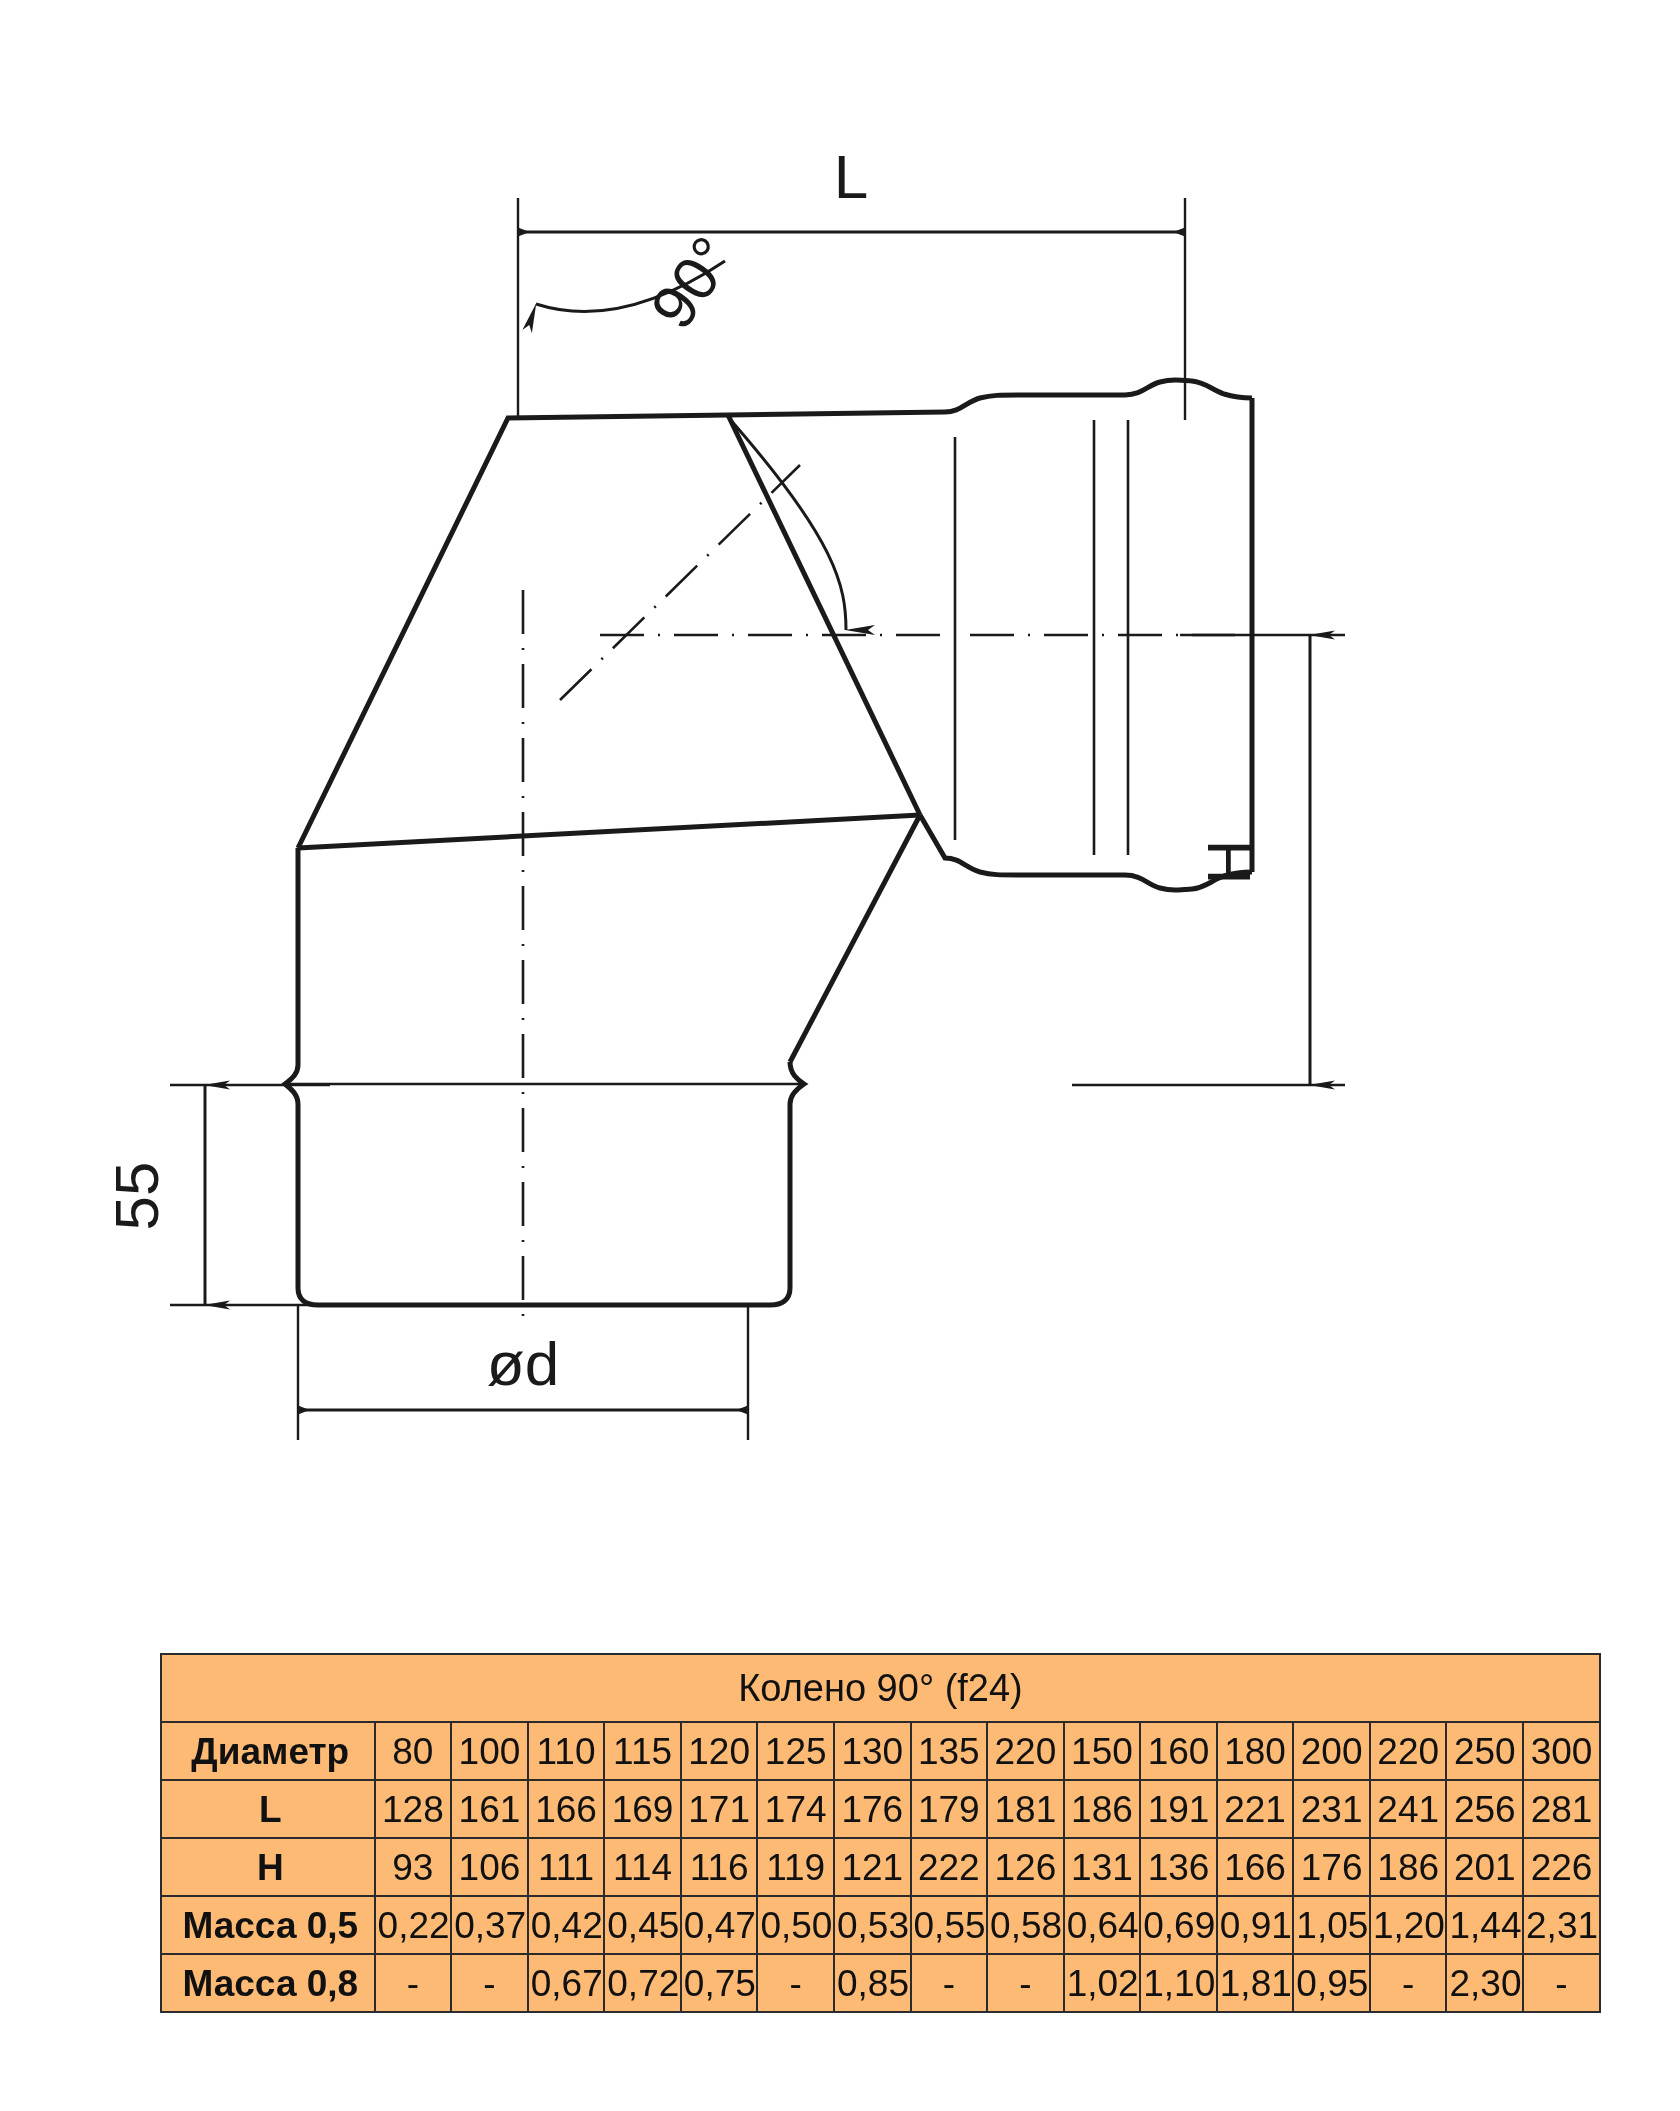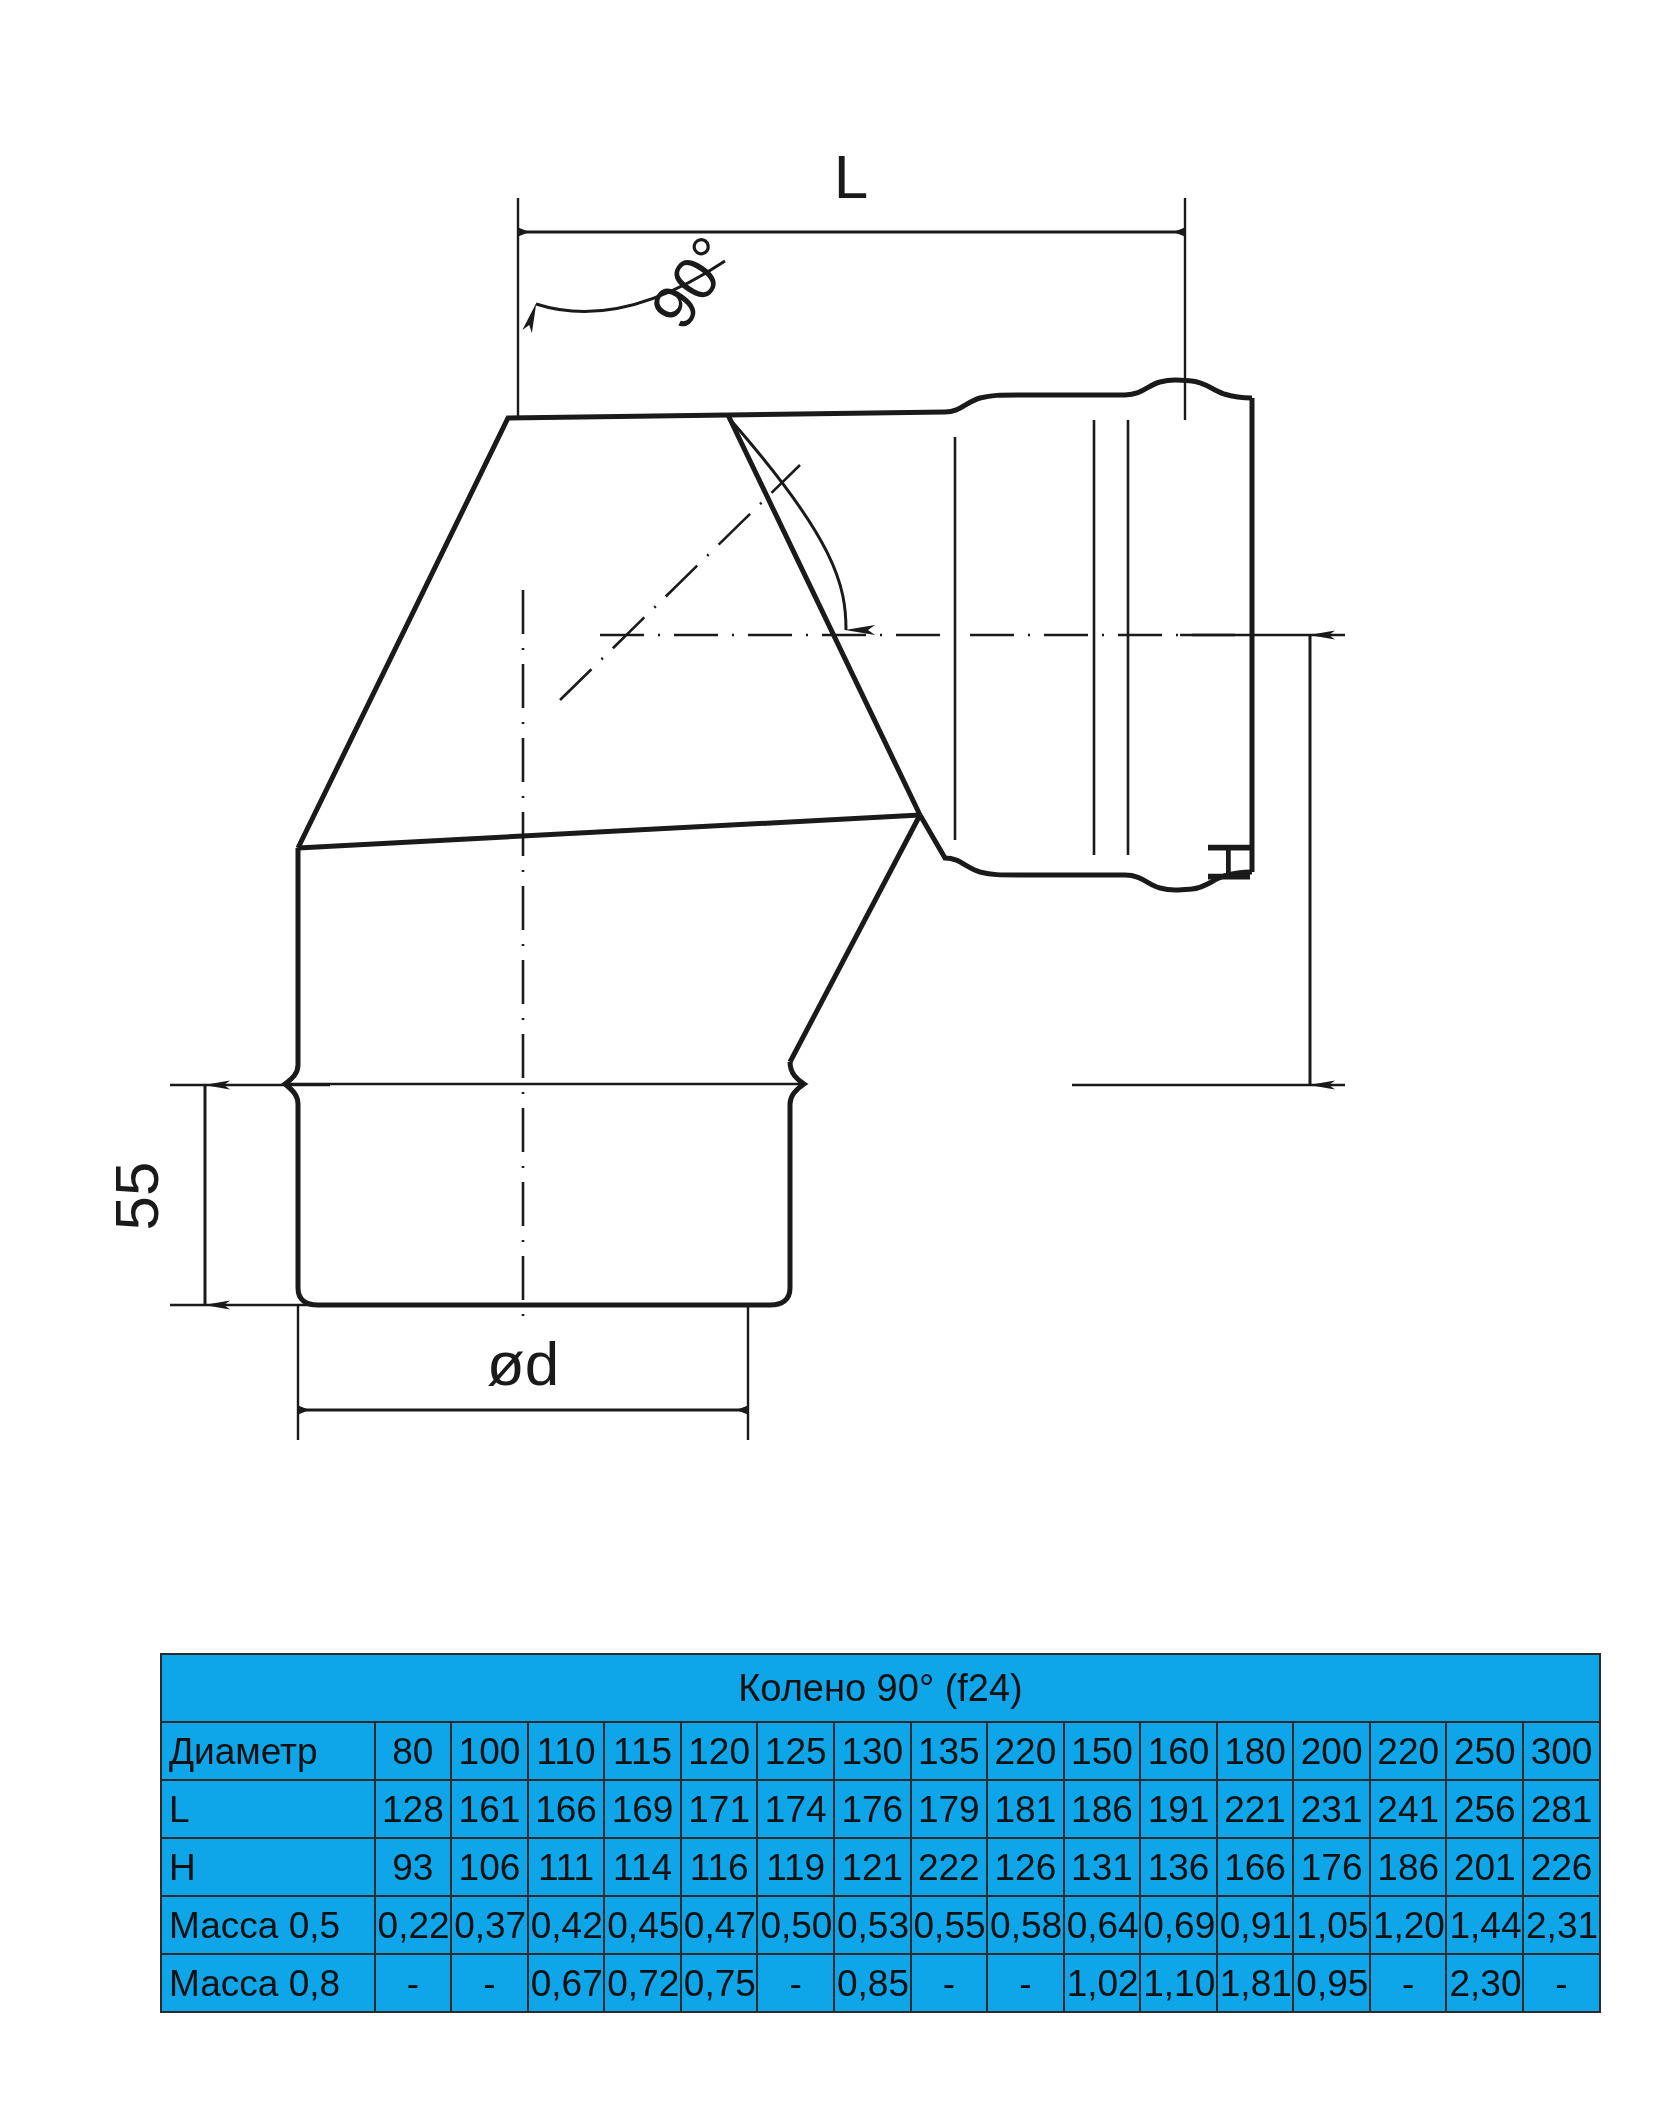--- a/index.html
+++ b/index.html
@@ -40,44 +40,45 @@
   #spec-table-wrap {
     position: absolute;
     left: 160px;
     top: 1653px;
     width: 1441px;
   }
   table.spec {
     border-collapse: collapse;
     table-layout: fixed;
     width: 1441px;
-    background: #0ea5e9;
+    background: #fdba74;
   }
   table.spec td, table.spec th {
     border: 2px solid #2b2b2b;
     font-family: "Liberation Sans", sans-serif;
     font-size: 37px;
     font-weight: 400;
     color: #111111;
     text-align: center;
     height: 56px;
     padding: 0 2px;
     line-height: 1.0;
     white-space: nowrap;
     overflow: hidden;
   }
   table.spec th.title-cell {
     font-size: 38px;
     height: 66px;
     font-weight: 400;
   }
   table.spec td.row-head {
-    text-align: left;
+    text-align: center;
     padding-left: 7px;
     width: 212px;
+    font-weight: bold;
   }
   table.spec col.lbl { width: 212px; }
   table.spec col.dt   { width: 76px; }
 </style>
 </head>
 <body>
 
 <div id="page">
 
   <svg id="drawing-svg" viewBox="0 0 1680 1560">

